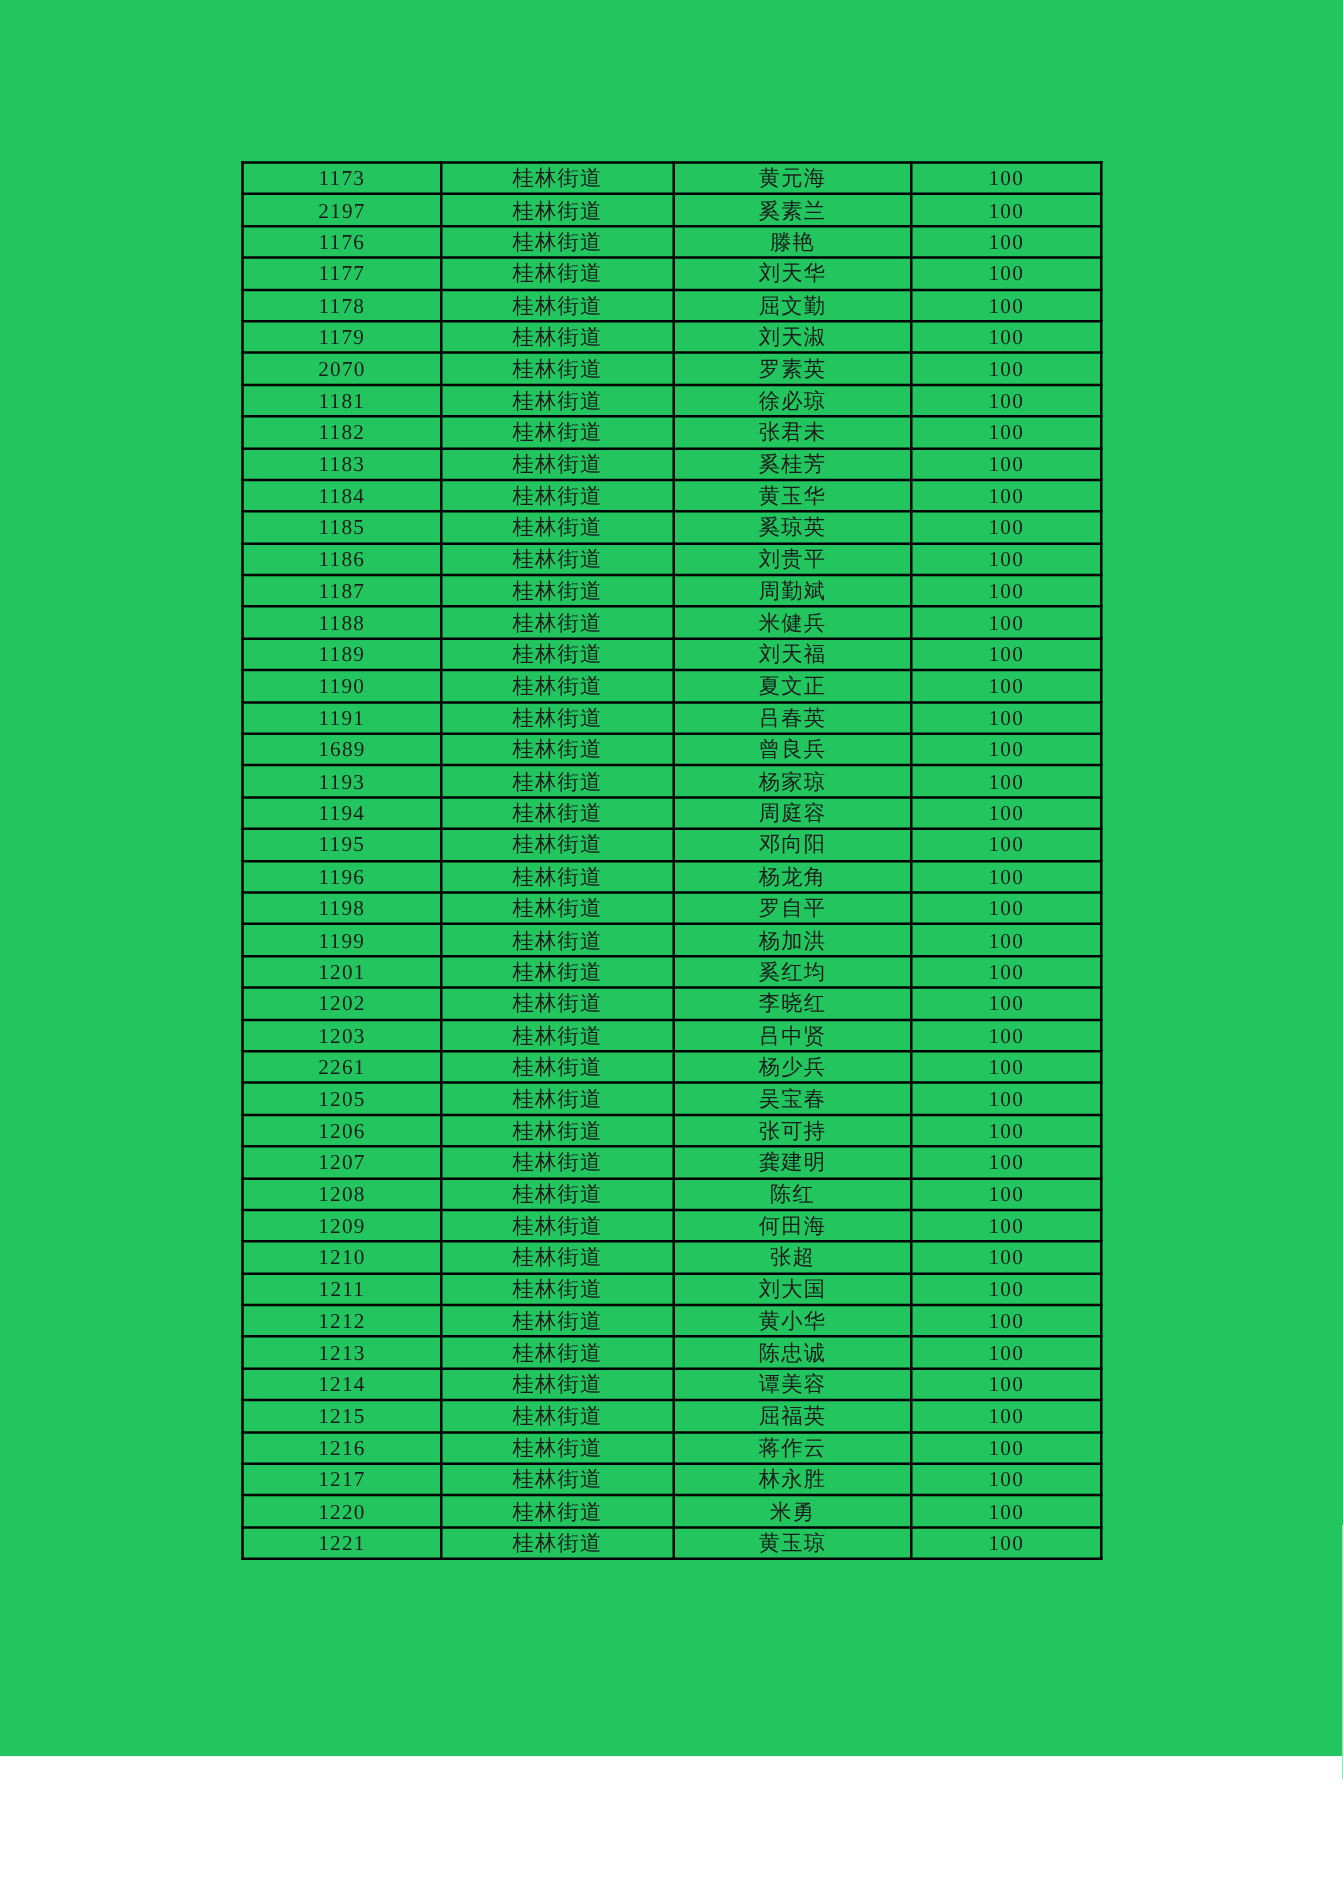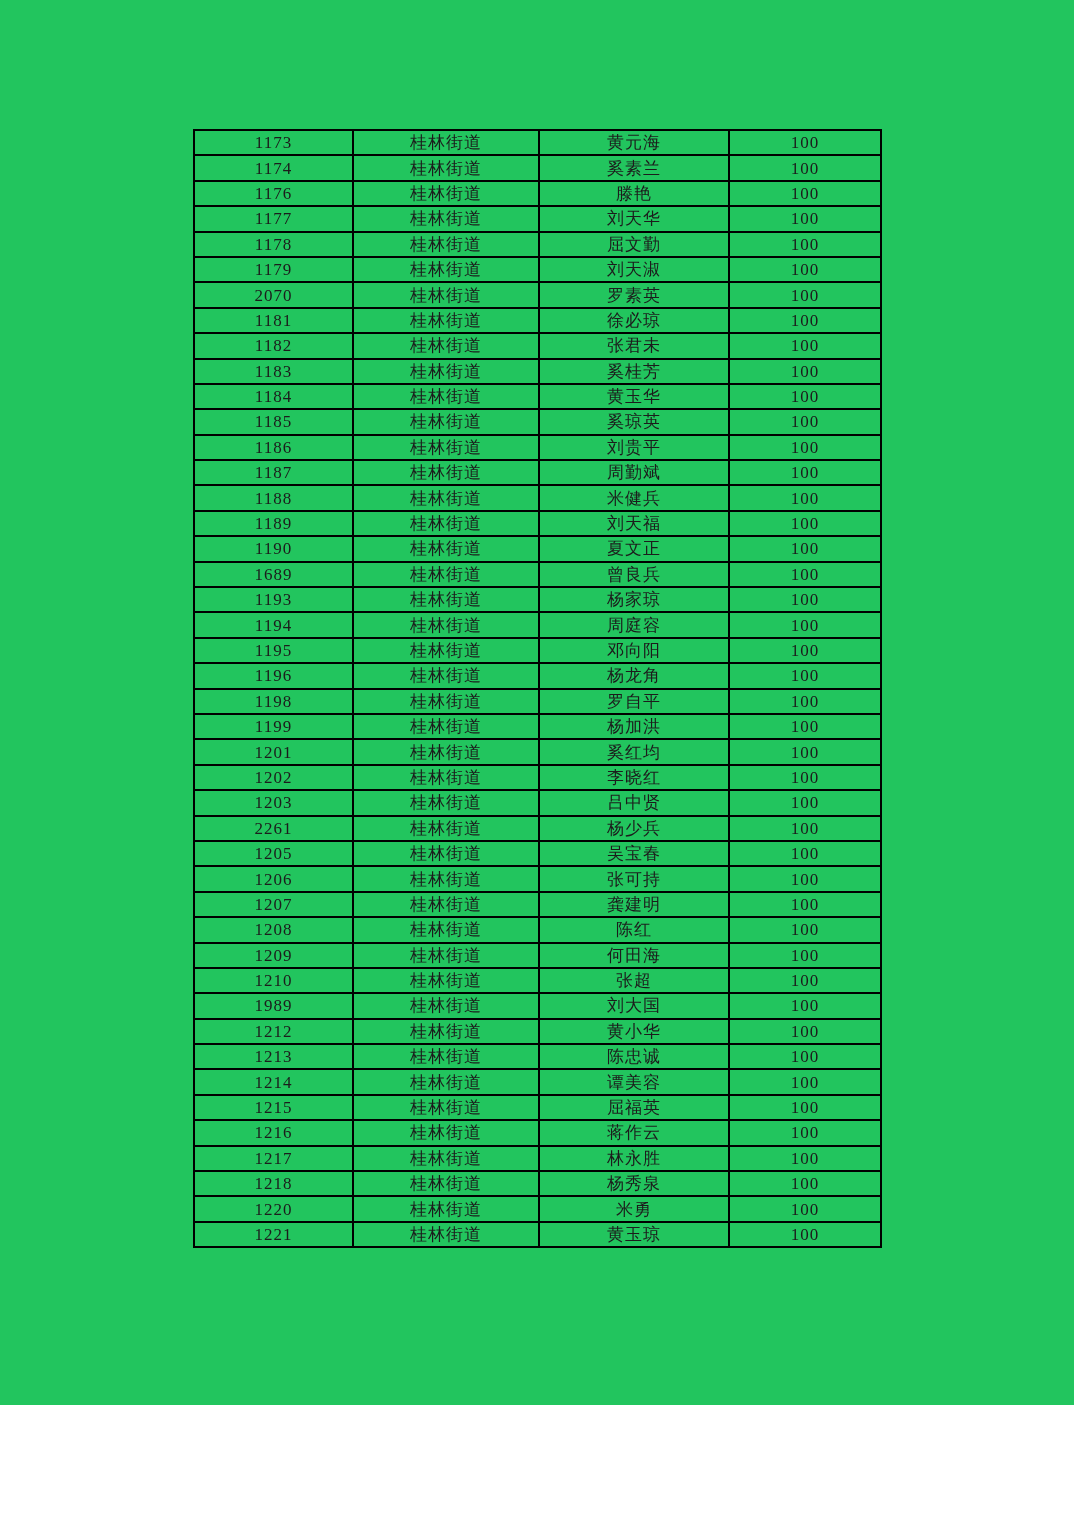--- a/index.html
+++ b/index.html
@@ -50,21 +50,21 @@
       <col style="width:152px">
     </colgroup>
     <tbody id="roster-body">
         <tr>
           <td class="cell-no">1173</td>
           <td>桂林街道</td>
           <td>黄元海</td>
           <td class="cell-no">100</td>
         </tr>
         <tr>
-          <td class="cell-no">1174</td>
+          <td class="cell-no">2197</td>
           <td>桂林街道</td>
           <td>奚素兰</td>
           <td class="cell-no">100</td>
         </tr>
         <tr>
           <td class="cell-no">1176</td>
           <td>桂林街道</td>
           <td>滕艳</td>
           <td class="cell-no">100</td>
         </tr>
@@ -146,20 +146,26 @@
           <td>刘天福</td>
           <td class="cell-no">100</td>
         </tr>
         <tr>
           <td class="cell-no">1190</td>
           <td>桂林街道</td>
           <td>夏文正</td>
           <td class="cell-no">100</td>
         </tr>
         <tr>
+          <td class="cell-no">1191</td>
+          <td>桂林街道</td>
+          <td>吕春英</td>
+          <td class="cell-no">100</td>
+        </tr>
+        <tr>
           <td class="cell-no">1689</td>
           <td>桂林街道</td>
           <td>曾良兵</td>
           <td class="cell-no">100</td>
         </tr>
         <tr>
           <td class="cell-no">1193</td>
           <td>桂林街道</td>
           <td>杨家琼</td>
           <td class="cell-no">100</td>
@@ -248,21 +254,21 @@
           <td>何田海</td>
           <td class="cell-no">100</td>
         </tr>
         <tr>
           <td class="cell-no">1210</td>
           <td>桂林街道</td>
           <td>张超</td>
           <td class="cell-no">100</td>
         </tr>
         <tr>
-          <td class="cell-no">1989</td>
+          <td class="cell-no">1211</td>
           <td>桂林街道</td>
           <td>刘大国</td>
           <td class="cell-no">100</td>
         </tr>
         <tr>
           <td class="cell-no">1212</td>
           <td>桂林街道</td>
           <td>黄小华</td>
           <td class="cell-no">100</td>
         </tr>
@@ -287,26 +293,20 @@
         <tr>
           <td class="cell-no">1216</td>
           <td>桂林街道</td>
           <td>蒋作云</td>
           <td class="cell-no">100</td>
         </tr>
         <tr>
           <td class="cell-no">1217</td>
           <td>桂林街道</td>
           <td>林永胜</td>
-          <td class="cell-no">100</td>
-        </tr>
-        <tr>
-          <td class="cell-no">1218</td>
-          <td>桂林街道</td>
-          <td>杨秀泉</td>
           <td class="cell-no">100</td>
         </tr>
         <tr>
           <td class="cell-no">1220</td>
           <td>桂林街道</td>
           <td>米勇</td>
           <td class="cell-no">100</td>
         </tr>
         <tr>
           <td class="cell-no">1221</td>

